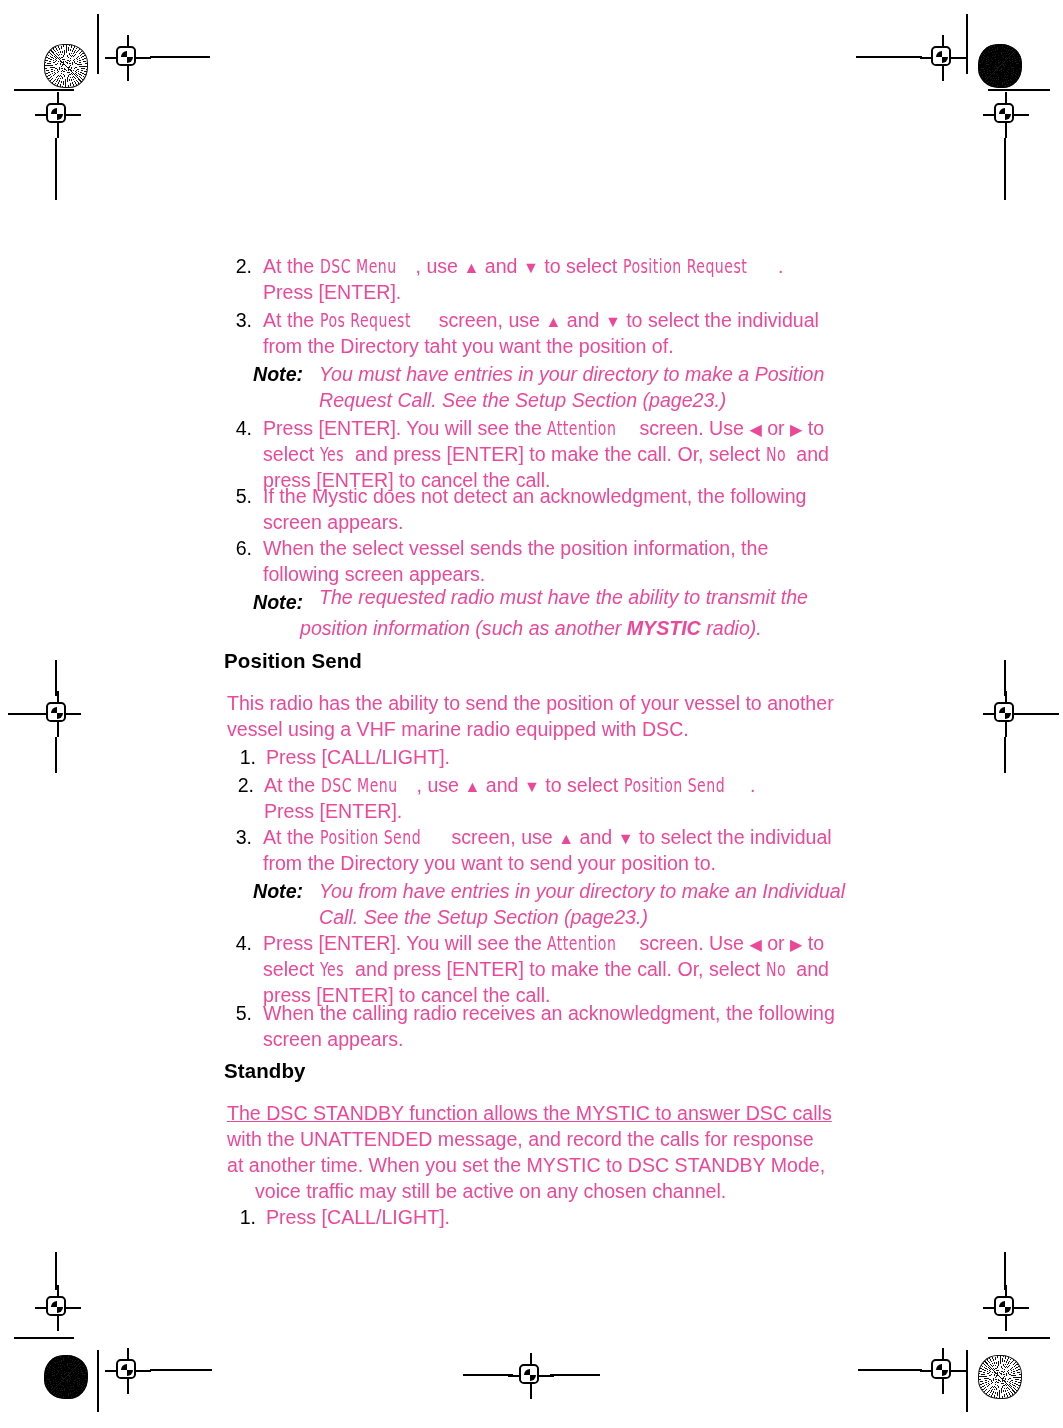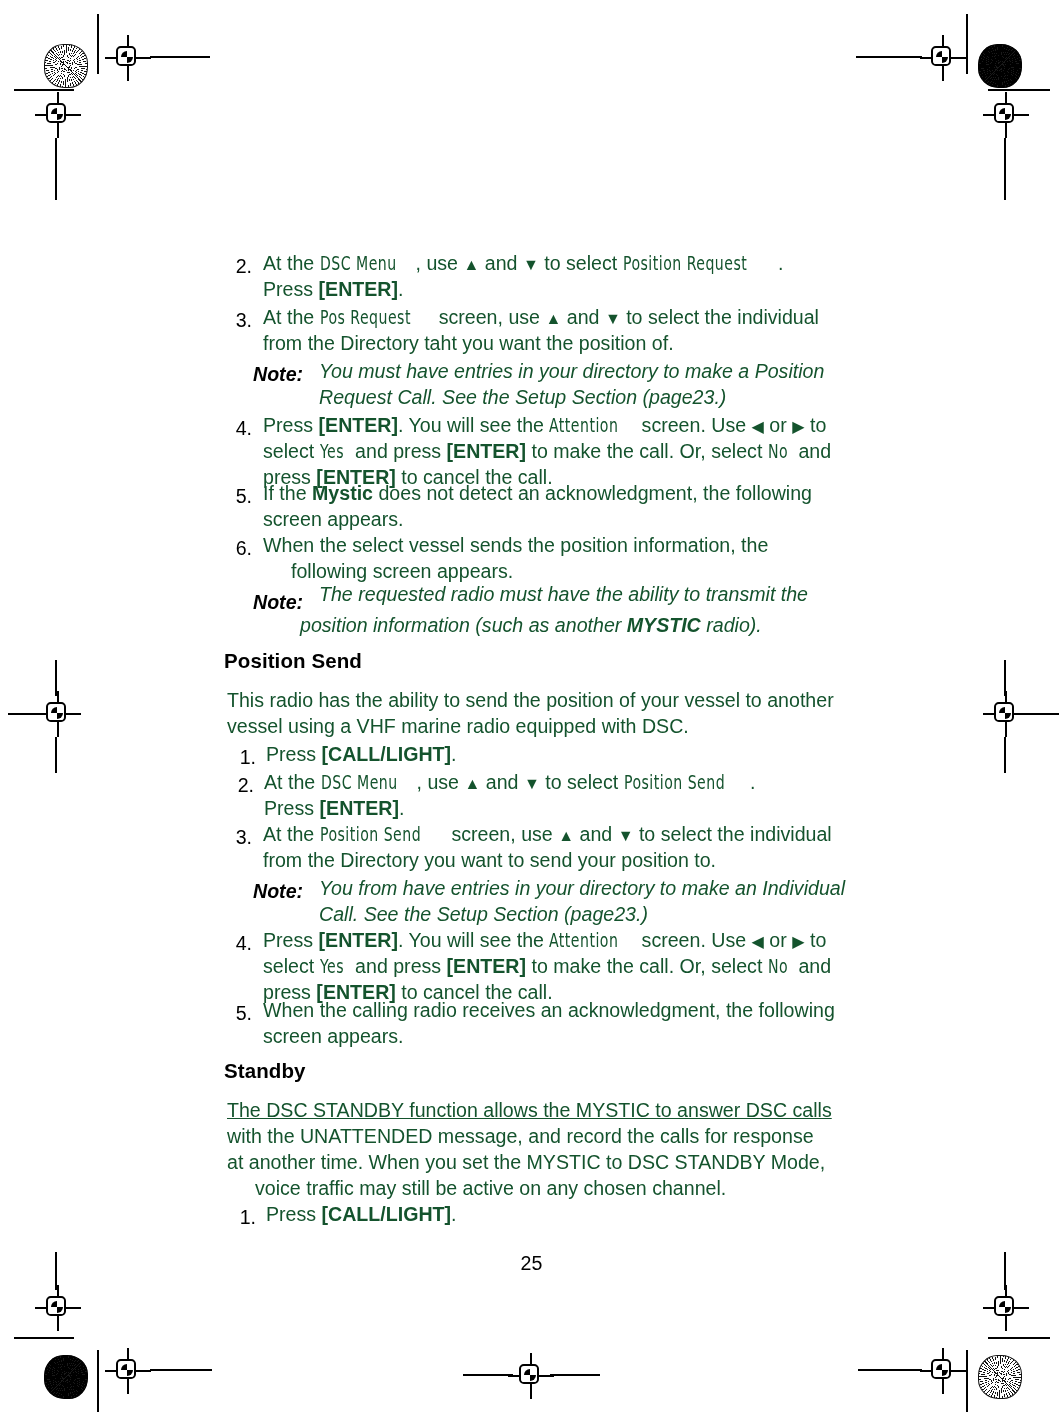--- a/index.html
+++ b/index.html
@@ -90,26 +90,26 @@
   
   .content {
     position: absolute;
     left: 0; top: 0;
     width: 1063px;
   }
 
   .txt {
     position: absolute;
     font-size: 19.6px;
-    line-height: 21px;
-    color: #14532d;
-    white-space: pre;
-  }
-
-  .b   { font-weight: bold; }
+    line-height: 26px;
+    color: #ec4899;
+    white-space: pre;
+  }
+
+  .b   { font-weight: normal; }
   .i   { font-style: italic; }
   .bi  { font-weight: bold; font-style: italic; }
 
   
   .lcd {
     font-family: "DejaVu Sans Condensed", "Liberation Sans Narrow", "Liberation Sans", sans-serif;
     transform: scaleX(0.80);
     transform-origin: left center;
     display: inline-block;
     letter-spacing: 0.6px;
@@ -281,21 +281,21 @@
     <div class="txt" style="left:263px; top:415px;"><span>Press </span><span class="b">[ENTER]</span><span>. You will see the </span><span class="lcd">Attention</span><span> screen. Use </span><span class="arrow">◀</span><span> or </span><span class="arrow">▶</span><span> to</span></div>
     <div class="txt" style="left:263px; top:441px;"><span>select </span><span class="lcd">Yes</span><span> and press </span><span class="b">[ENTER]</span><span> to make the call. Or, select </span><span class="lcd">No</span><span> and</span></div>
     <div class="txt" style="left:263px; top:467px;"><span>press </span><span class="b">[ENTER]</span><span> to cancel the call.</span></div>
 
     <div class="num" style="left:226px; top:483px; width:26px;">5.</div>
     <div class="txt" style="left:263px; top:483px;"><span>If the </span><span class="b">Mystic</span><span> does not detect an acknowledgment, the following</span></div>
     <div class="txt" style="left:263px; top:509px;">screen appears.</div>
 
     <div class="num" style="left:226px; top:535px; width:26px;">6.</div>
     <div class="txt" style="left:263px; top:535px;">When the select vessel sends the position information, the</div>
-    <div class="txt" style="left:263px; top:561px;margin-left:28px;">following screen appears.</div>
+    <div class="txt" style="left:263px; top:561px;">following screen appears.</div>
 
     <div class="notelabel" style="left:253px; top:589px;">Note:</div>
     <div class="txt i" style="left:319px; top:569px;margin-top:15px;">The requested radio must have the ability to transmit the</div>
     <div class="txt i" style="left:300px; top:615px;"><span>position information (such as another </span><span class="bi">MYSTIC</span><span> radio).</span></div>
 
     <div class="heading" style="left:224px; top:648px;">Position Send</div>
     <div class="txt" style="left:227px; top:690px;">This radio has the ability to send the position of your vessel to another</div>
     <div class="txt" style="left:227px; top:716px;">vessel using a VHF marine radio equipped with DSC.</div>
 
     <div class="num" style="left:230px; top:744px; width:26px;">1.</div>
@@ -326,15 +326,14 @@
     <div class="txt" style="left:227px; top:1100px;text-decoration:underline;">The DSC STANDBY function allows the MYSTIC to answer DSC calls</div>
     <div class="txt" style="left:227px; top:1126px;">with the UNATTENDED message, and record the calls for response</div>
     <div class="txt" style="left:227px; top:1152px;">at another time. When you set the MYSTIC to DSC STANDBY Mode,</div>
     <div class="txt" style="left:227px; top:1178px;margin-left:28px;">voice traffic may still be active on any chosen channel.</div>
 
     <div class="num" style="left:230px; top:1204px; width:26px;">1.</div>
     <div class="txt" style="left:266px; top:1204px;"><span>Press </span><span class="b">[CALL/LIGHT]</span><span>.</span></div>
 
   </div>
 
-  <div class="pagenum">25</div>
 
 </div>
 
 </body></html>

